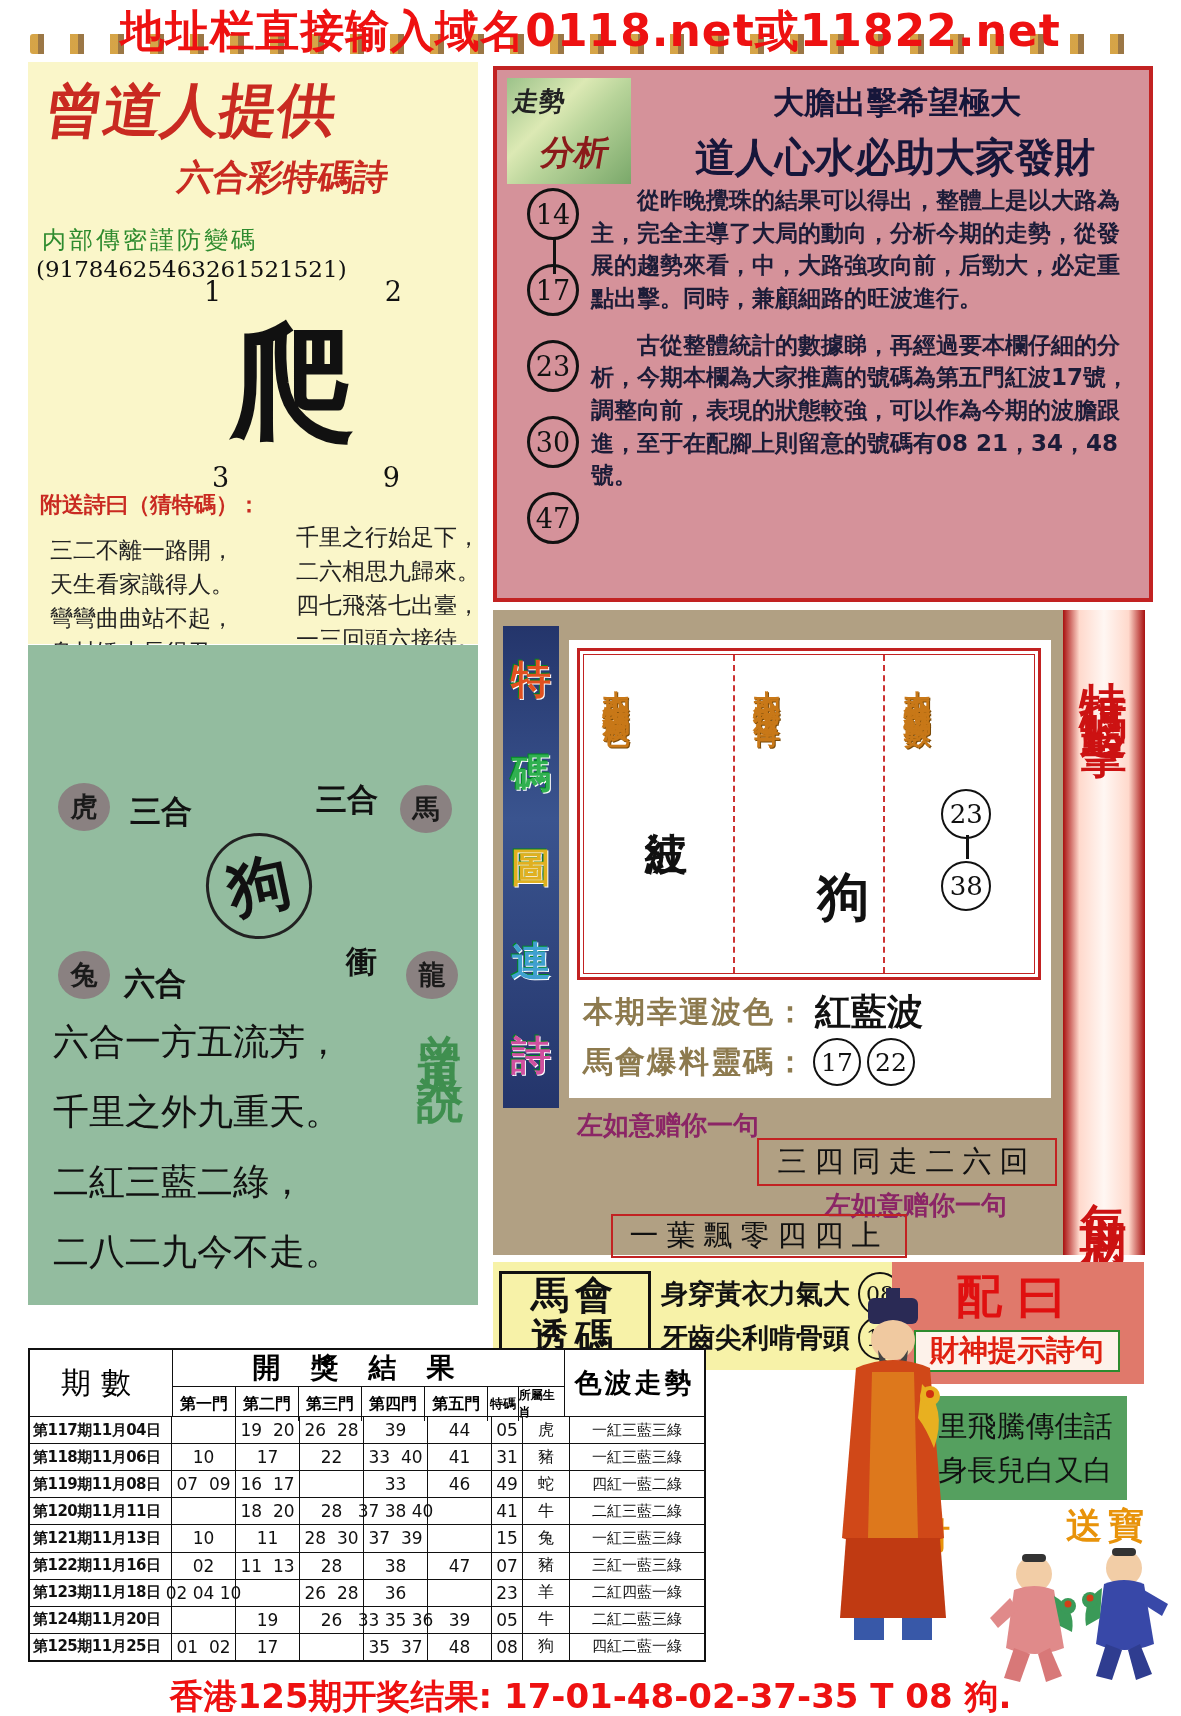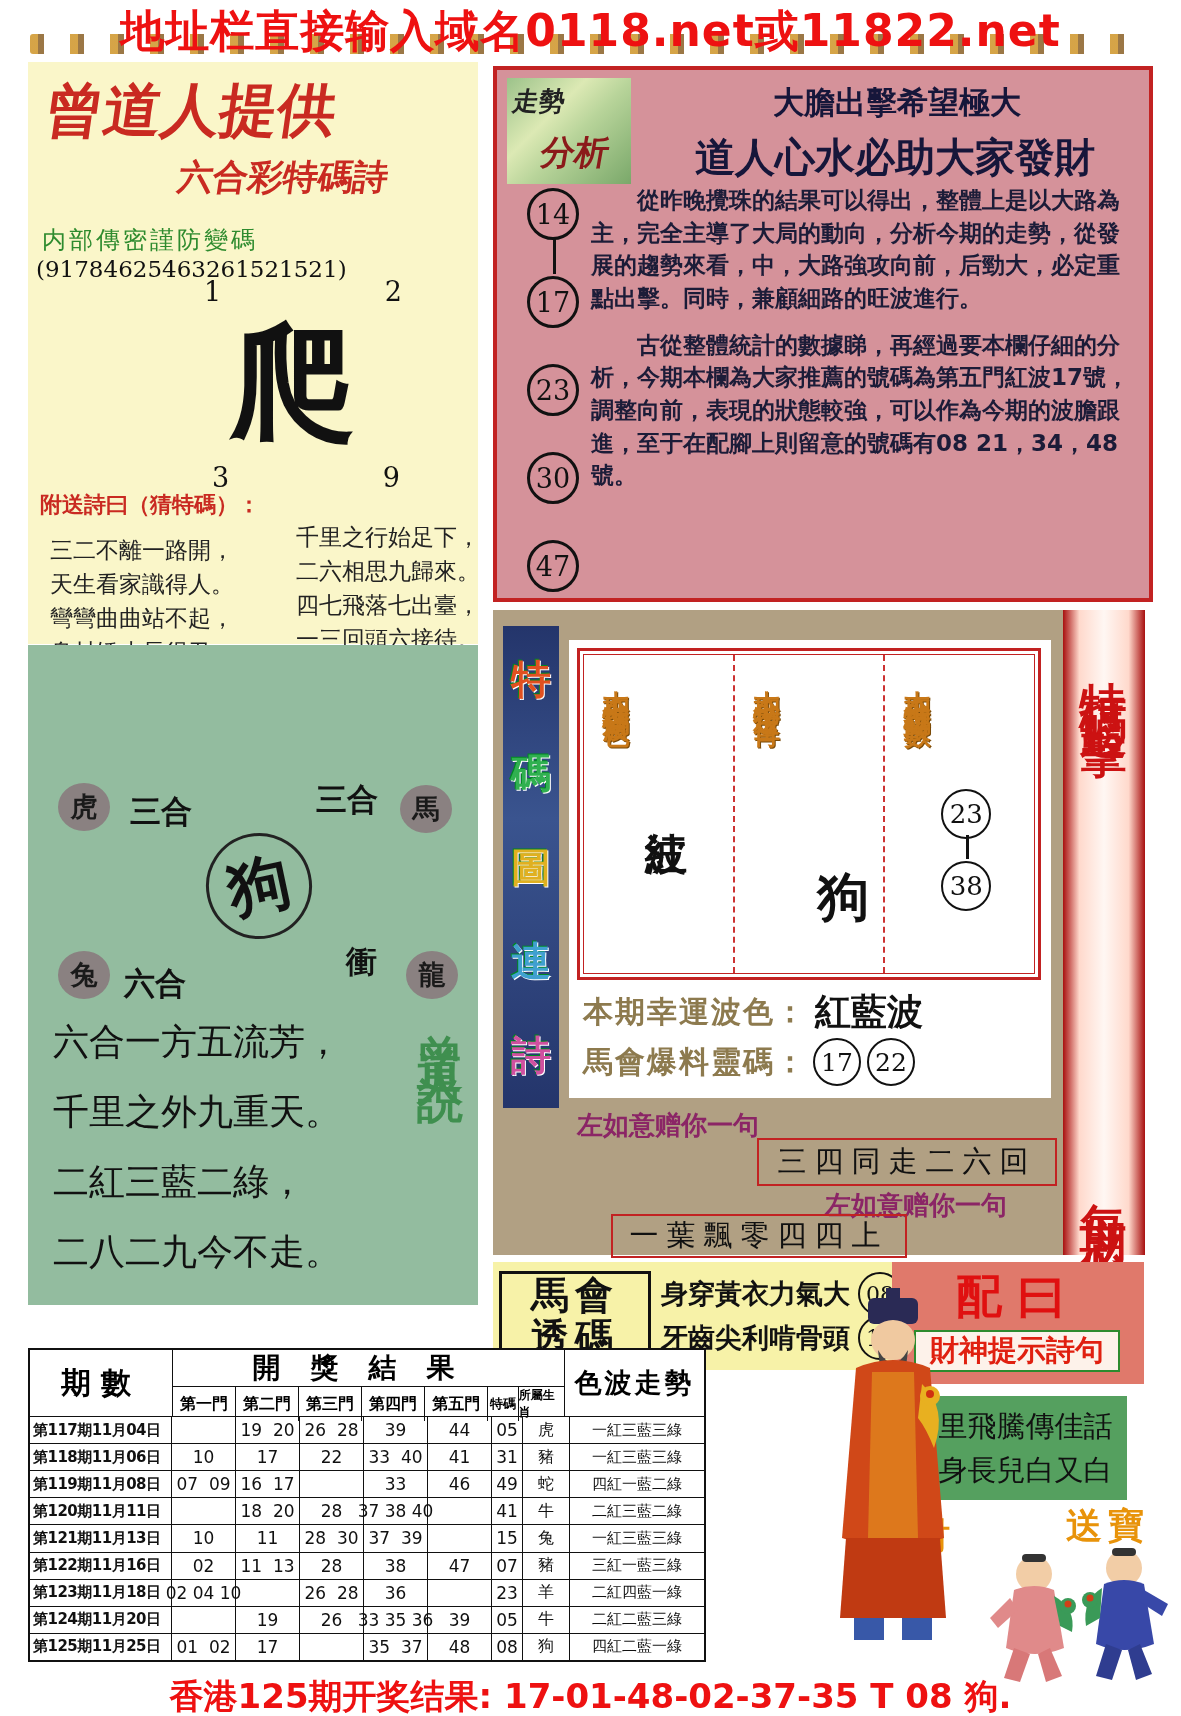--- a/index.html
+++ b/index.html
@@ -50,21 +50,21 @@
 
   
   #pink-box{left:493px;top:66px;width:660px;height:536px;background:#d5929a;border:4px solid #c22222;
     box-sizing:border-box;}
   #badge{left:10px;top:8px;width:124px;height:106px;
     background:linear-gradient(135deg,#9cc28a 0%,#dce9b4 35%,#b8d49a 55%,#7aa86a 100%);}
   #badge-l1{left:6px;top:6px;font-size:26px;font-weight:bold;color:#222;transform:skewX(-10deg);}
   #badge-l2{left:34px;top:52px;font-size:34px;font-weight:bold;color:#8b1a1a;transform:skewX(-10deg);}
   #pk-h1{left:160px;top:12px;width:480px;text-align:center;font-size:31px;font-weight:bold;color:#16163a;}
   #pk-h2{left:148px;top:60px;width:500px;text-align:center;font-size:40px;font-weight:bold;color:#16163a;}
-  #trend-circles{left:26px;top:118px;width:60px;display:flex;flex-direction:column;gap:36px;align-items:center;}
+  #trend-circles{left:26px;top:118px;width:60px;display:flex;flex-direction:column;gap:24px;align-items:center;}
   .num-circle{display:inline-flex;align-items:center;justify-content:center;border:3px solid #111;
     border-radius:50%;font-family:"DejaVu Serif",serif;color:#111;background:transparent;position:relative;}
   #trend-circles .num-circle{width:46px;height:46px;font-size:27px;}
   #trend-circles .num-circle:nth-of-type(1)::after{content:"";position:absolute;left:50%;top:47px;
     width:3px;height:36px;background:#111;}
   #pk-paras{left:94px;top:114px;width:548px;}
   #pk-paras .para{font-size:23px;font-weight:bold;color:#1c1c38;line-height:1.42;text-indent:2em;
     margin-bottom:14px;}
 
   
@@ -124,21 +124,21 @@
     display:flex;flex-direction:column;align-items:center;justify-content:center;}
   #quote-box .pline{font-size:29px;color:#111;line-height:44px;}
   .lucky-label{position:absolute;font-size:36px;font-weight:bold;color:#e8930a;letter-spacing:6px;}
   #lab-zhaocai{left:872px;top:1512px;} #lab-songbao{left:1066px;top:1502px;}
 
   
   #results-table{left:28px;top:1348px;width:678px;height:314px;border:2px solid #111;box-sizing:border-box;
     background:#fff;display:flex;flex-direction:column;}
   #t-head{display:flex;height:66px;border-bottom:1.5px solid #111;}
   #th-issue{width:142px;border-right:1.5px solid #111;display:flex;align-items:center;justify-content:center;
-    font-size:30px;font-weight:bold;letter-spacing:10px;}
+    font-size:30px;font-weight:normal;letter-spacing:10px;}
   #th-mid{width:391px;display:flex;flex-direction:column;border-right:1.5px solid #111;}
   #th-result{height:36px;display:flex;align-items:center;justify-content:center;font-size:28px;
     font-weight:bold;letter-spacing:30px;border-bottom:1.5px solid #111;}
   #th-sub{display:flex;flex:1;}
   #th-sub div{border-right:1px solid #111;display:flex;align-items:center;justify-content:center;
     font-size:16px;font-weight:bold;}
   #th-sub div:last-child{border-right:none;}
   #th-trend{flex:1;display:flex;align-items:center;justify-content:center;font-size:27px;font-weight:bold;
     letter-spacing:3px;}
   .w-door{width:63px;} .w-sp{width:30px;font-size:13px !important;} .w-zo{width:46px;font-size:12px !important;}

